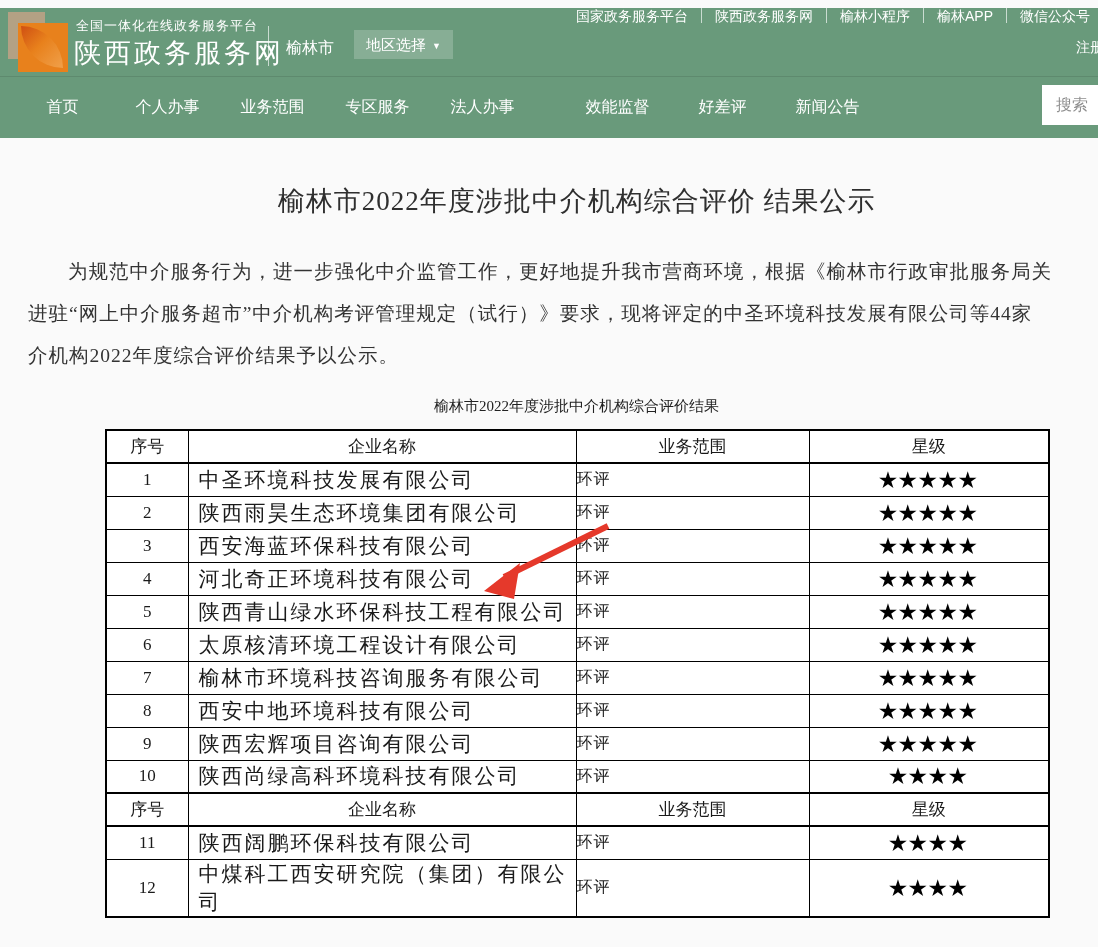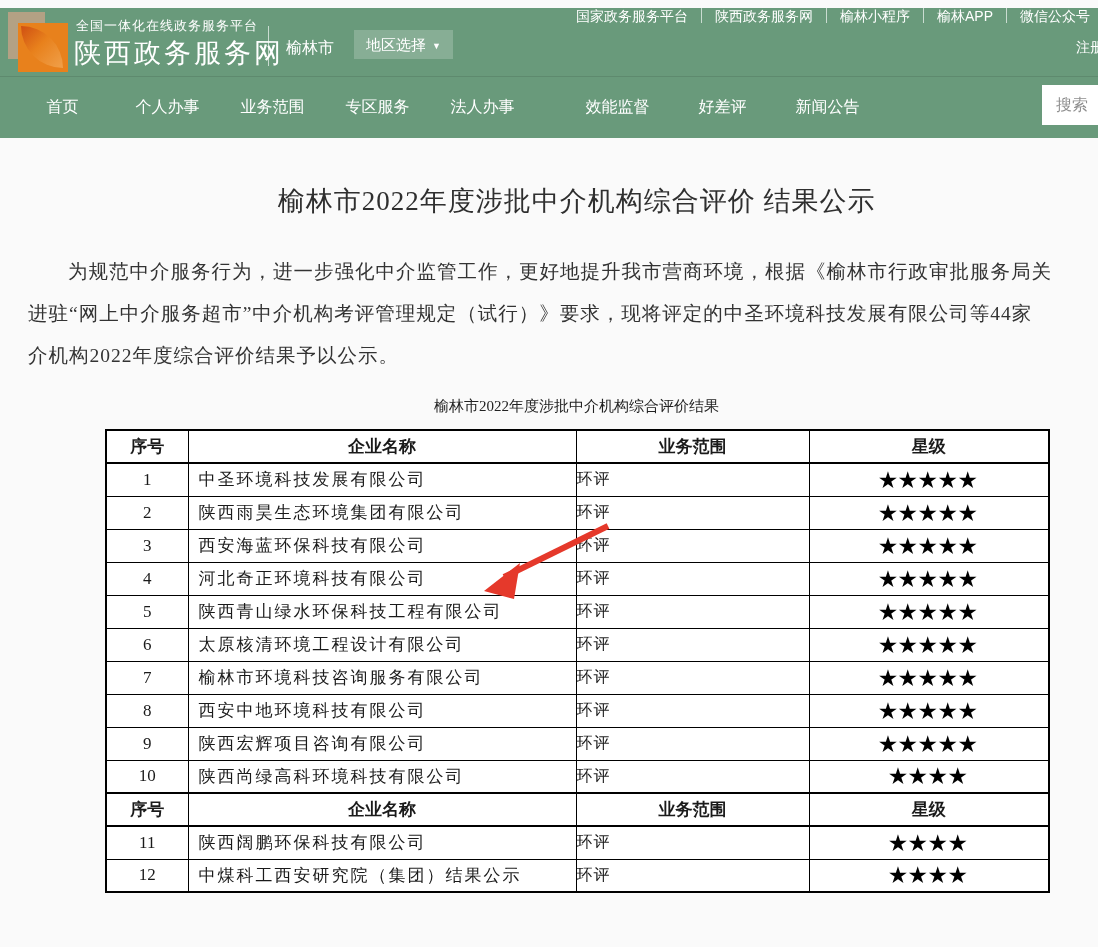--- a/index.html
+++ b/index.html
@@ -54,23 +54,23 @@
   .para-line { white-space:nowrap; padding-left:28px; letter-spacing:1px; }
   .para-line.first { text-indent:40px; }
   .caption { width:1153px; margin-top:20px; text-align:center;
     font-family:"Liberation Serif","DejaVu Serif",serif; font-size:15px; color:#222; }
   .twrap { margin:13px 0 0 105px; width:943px; }
   table { border-collapse:collapse; width:943px; table-layout:fixed;
     font-family:"Liberation Serif","DejaVu Serif",serif; border:2px solid #000;
     background:#fff; }
   col.c-no{width:82px;} col.c-name{width:388px;} col.c-scope{width:233px;} col.c-stars{width:240px;}
   th,td { border:1px solid #000; height:33px; color:#1a1a1a; }
-  th { font-size:17px; font-weight:700; text-align:center; border-bottom-width:2px; border-top-width:2px; }
+  th { font-size:17px; font-weight:400; text-align:center; border-bottom-width:2px; border-top-width:2px; }
   td.no { text-align:center; font-size:17px; }
-  td.name { padding-left:10px; font-size:17px; letter-spacing:2px; }
+  td.name { padding-left:10px; font-size:21px; letter-spacing:2px; }
   td.scope { text-align:left; font-size:16px; letter-spacing:1px; }
   td.stars { text-align:center; font-size:20px; font-weight:700; letter-spacing:2px; color:#000; }
 
   .arrow-svg { position:absolute; left:428px; top:513px; width:200px; height:100px;
     pointer-events:none; }
 </style>
 </head>
 <body>
 
 <div class="page">
@@ -207,21 +207,21 @@
               <th>星级</th>
             </tr>
             <tr>
               <td class="no">11</td>
               <td class="name">陕西阔鹏环保科技有限公司</td>
               <td class="scope">环评</td>
               <td class="stars">★★★★</td>
             </tr>
             <tr>
               <td class="no">12</td>
-              <td class="name">中煤科工西安研究院（集团）结果公示</td>
+              <td class="name">中煤科工西安研究院（集团）有限公司</td>
               <td class="scope">环评</td>
               <td class="stars">★★★★</td>
             </tr>
           </tbody>
       </table>
     </div>
   </main>
 
   <svg class="arrow-svg" viewBox="0 0 200 100" xmlns="http://www.w3.org/2000/svg">
     <line x1="180" y1="13" x2="76" y2="64" stroke="var(--arrow-red,#e5392b)" stroke-width="6"></line>

